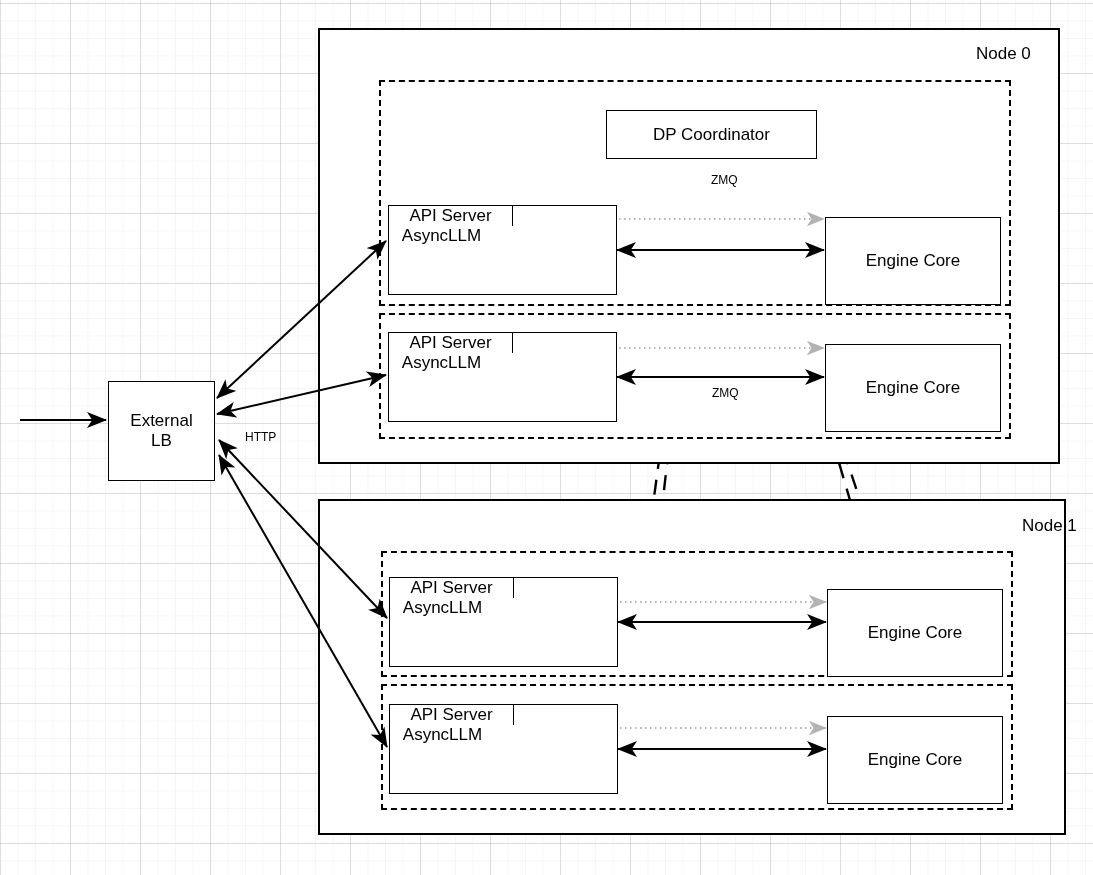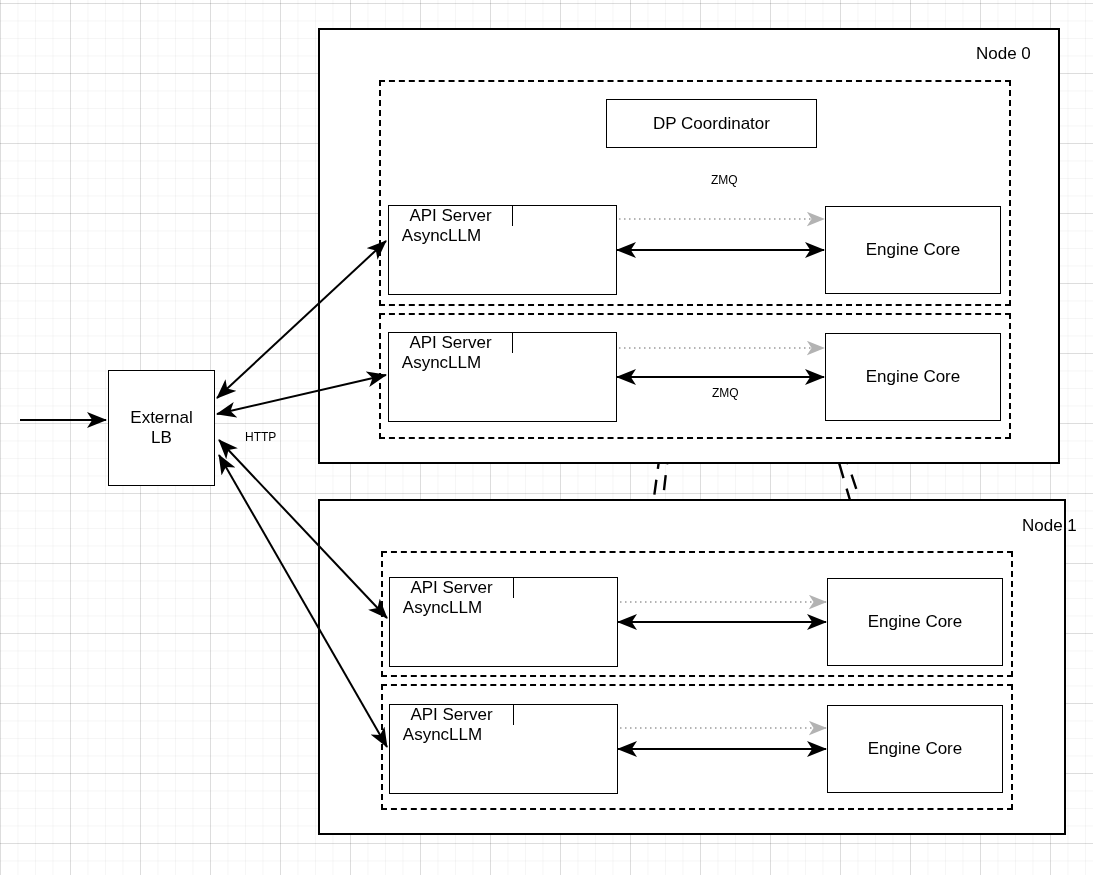--- a/index.html
+++ b/index.html
@@ -42,20 +42,21 @@
     box-sizing: border-box;
   }
   .solid-box {
     position: absolute;
     border: 1.6px solid #000000;
     background: #ffffff;
     box-sizing: border-box;
     display: flex;
     align-items: center;
     justify-content: center;
+    margin-top: 11px;
   }
   .split-box {
     position: absolute;
     border: 1.6px solid #000000;
     background: #ffffff;
     box-sizing: border-box;
     display: flex;
     flex-direction: column;
   }
   .split-half {
@@ -221,21 +222,21 @@
     </div>
     <div class="split-half" style="width:105px;">
       <span>AsyncLLM</span>
     </div>
   </div>
 
   <div class="solid-box" style="left:827px; top:705px; width:176px; height:88px;">
     <span class="boxlabel">Engine Core</span>
   </div>
 
-  <div class="solid-box" style="left:108px; top:370px; width:107px; height:116px; flex-direction:column;text-align:right;">
+  <div class="solid-box" style="left:108px; top:370px; width:107px; height:100px; flex-direction:column;text-align:right;">
     <span class="boxlabel">External</span>
     <span class="boxlabel">LB</span>
   </div>
 
   <svg class="overlay" viewBox="0 0 1093 875" xmlns="http://www.w3.org/2000/svg">
     <defs>
       <marker id="ah2" markerWidth="11" markerHeight="11" refX="9.5" refY="4" orient="auto" markerUnits="strokeWidth">
         <path d="M0,0 L10,4 L0,8 L2.6,4 z" fill="#000000"></path>
       </marker>
       <marker id="ah2-start" markerWidth="11" markerHeight="11" refX="9.5" refY="4" orient="auto-start-reverse" markerUnits="strokeWidth">

